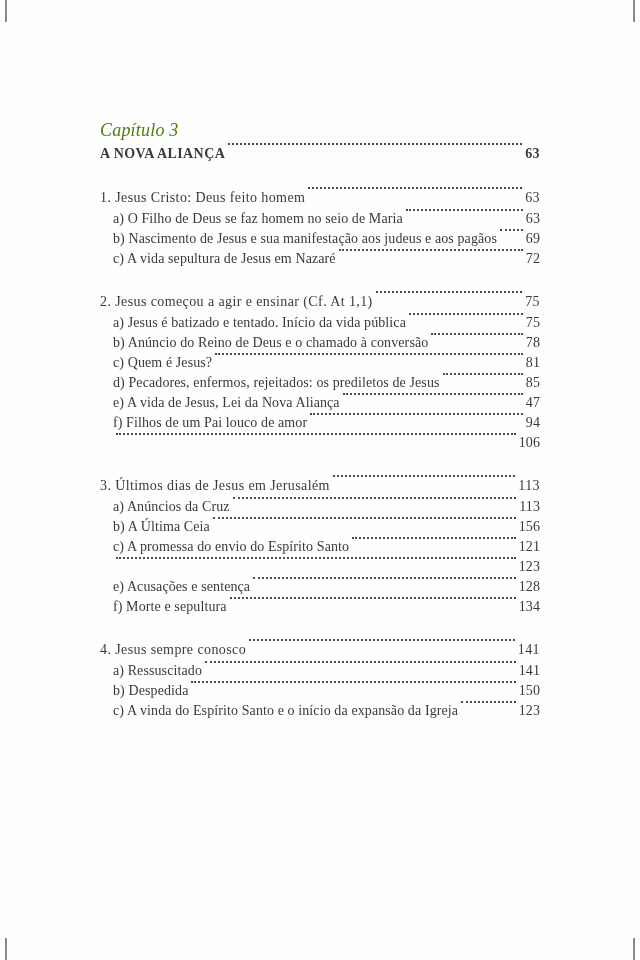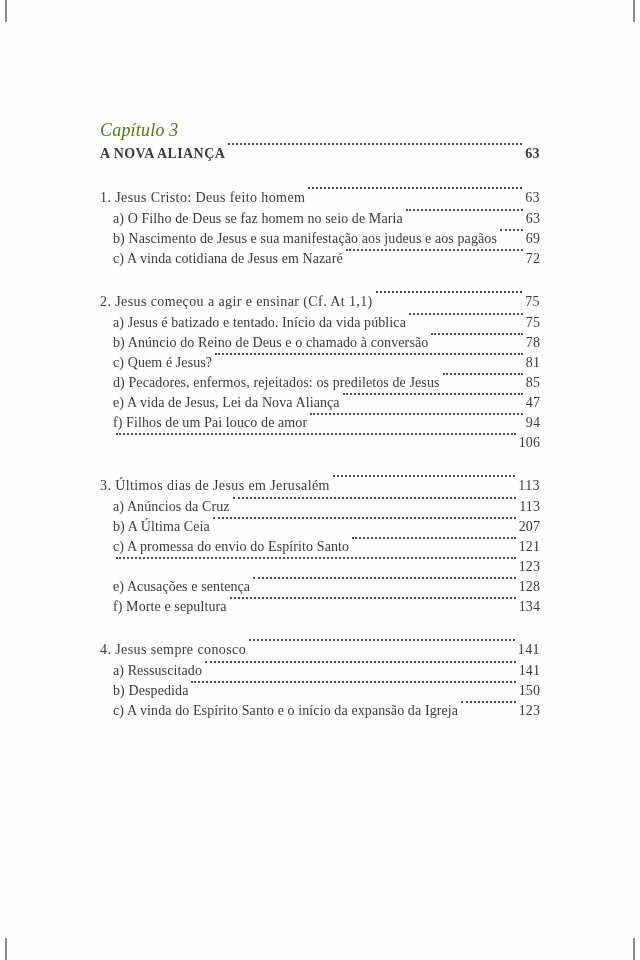--- a/index.html
+++ b/index.html
@@ -110,21 +110,21 @@
         <span class="t">a) O Filho de Deus se faz homem no seio de Maria</span>
         <span class="leader"></span>
         <span class="p">63</span>
       </div>
       <div class="row sub-row">
         <span class="t">b) Nascimento de Jesus e sua manifestação aos judeus e aos pagãos</span>
         <span class="leader"></span>
         <span class="p">69</span>
       </div>
       <div class="row sub-row">
-        <span class="t">c) A vinda cotidiana de Jesus em Nazaré</span>
+        <span class="t">c) A vida sepultura de Jesus em Nazaré</span>
         <span class="leader"></span>
         <span class="p">72</span>
       </div>
     </div>
 
     <div class="section">
       <div class="row head-row">
         <span class="t">2. Jesus começou a agir e ensinar (Cf. At 1,1)</span>
         <span class="leader"></span>
         <span class="p">75</span>
@@ -172,21 +172,21 @@
         <span class="p">113</span>
       </div>
       <div class="row sub-row">
         <span class="t">a) Anúncios da Cruz</span>
         <span class="leader"></span>
         <span class="p">113</span>
       </div>
       <div class="row sub-row">
         <span class="t">b) A Última Ceia</span>
         <span class="leader"></span>
-        <span class="p">207</span>
+        <span class="p">156</span>
       </div>
       <div class="row sub-row">
         <span class="t">c) A promessa do envio do Espírito Santo</span>
         <span class="leader"></span>
         <span class="p">121</span>
       </div>
       <div class="row sub-row">
         <span class="leader"></span>
         <span class="p">123</span>
       </div>

